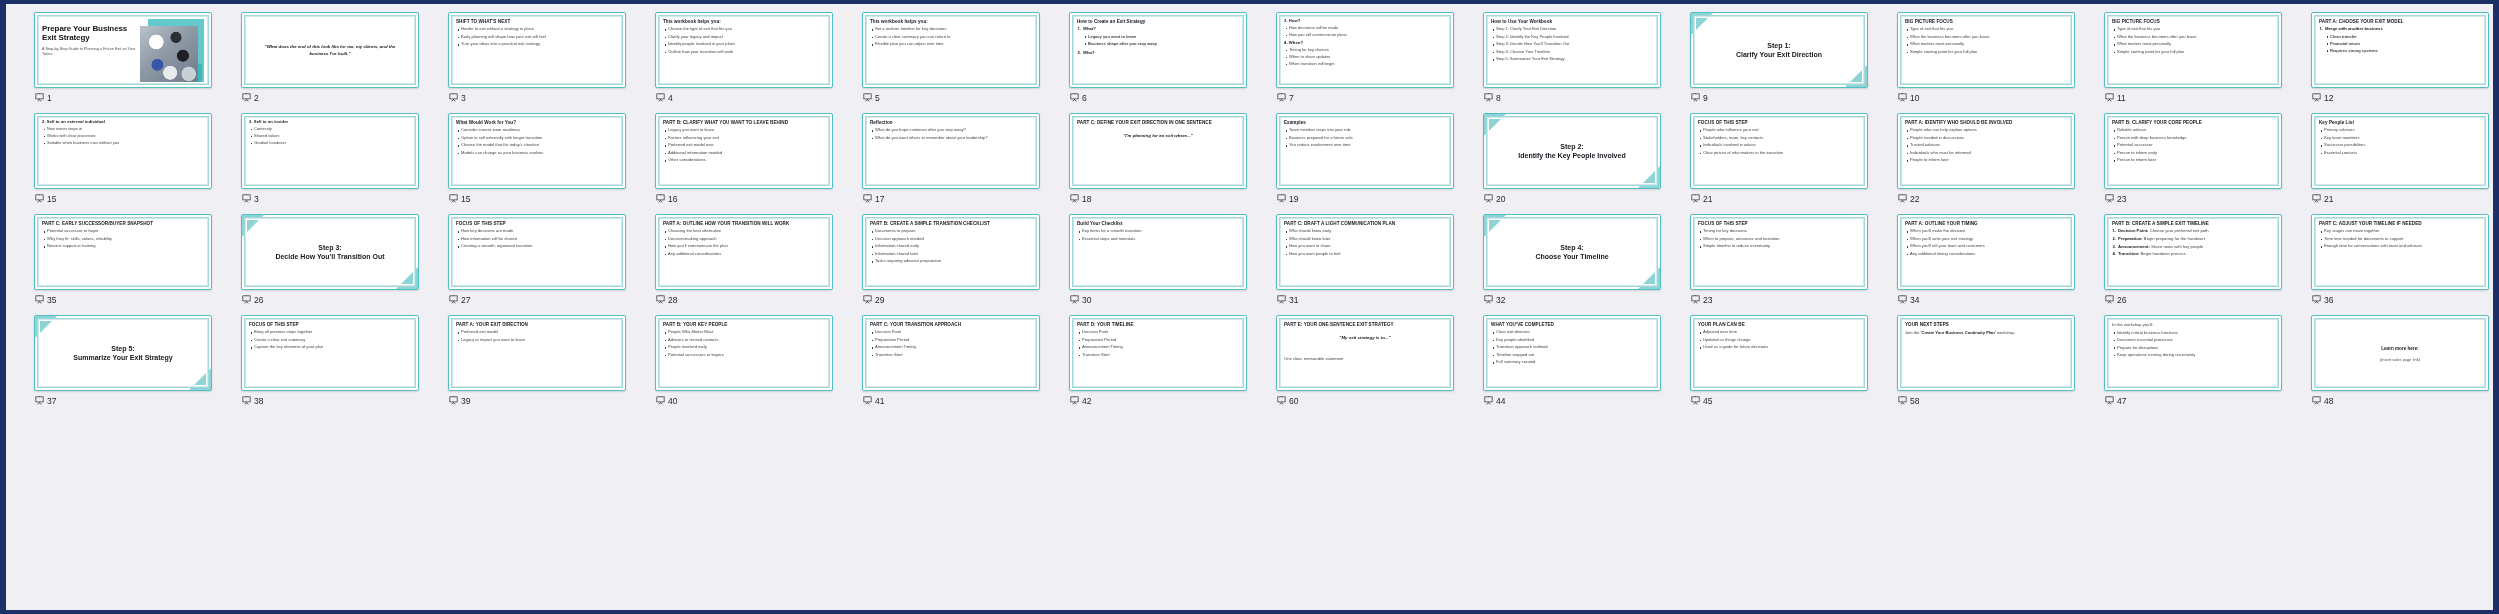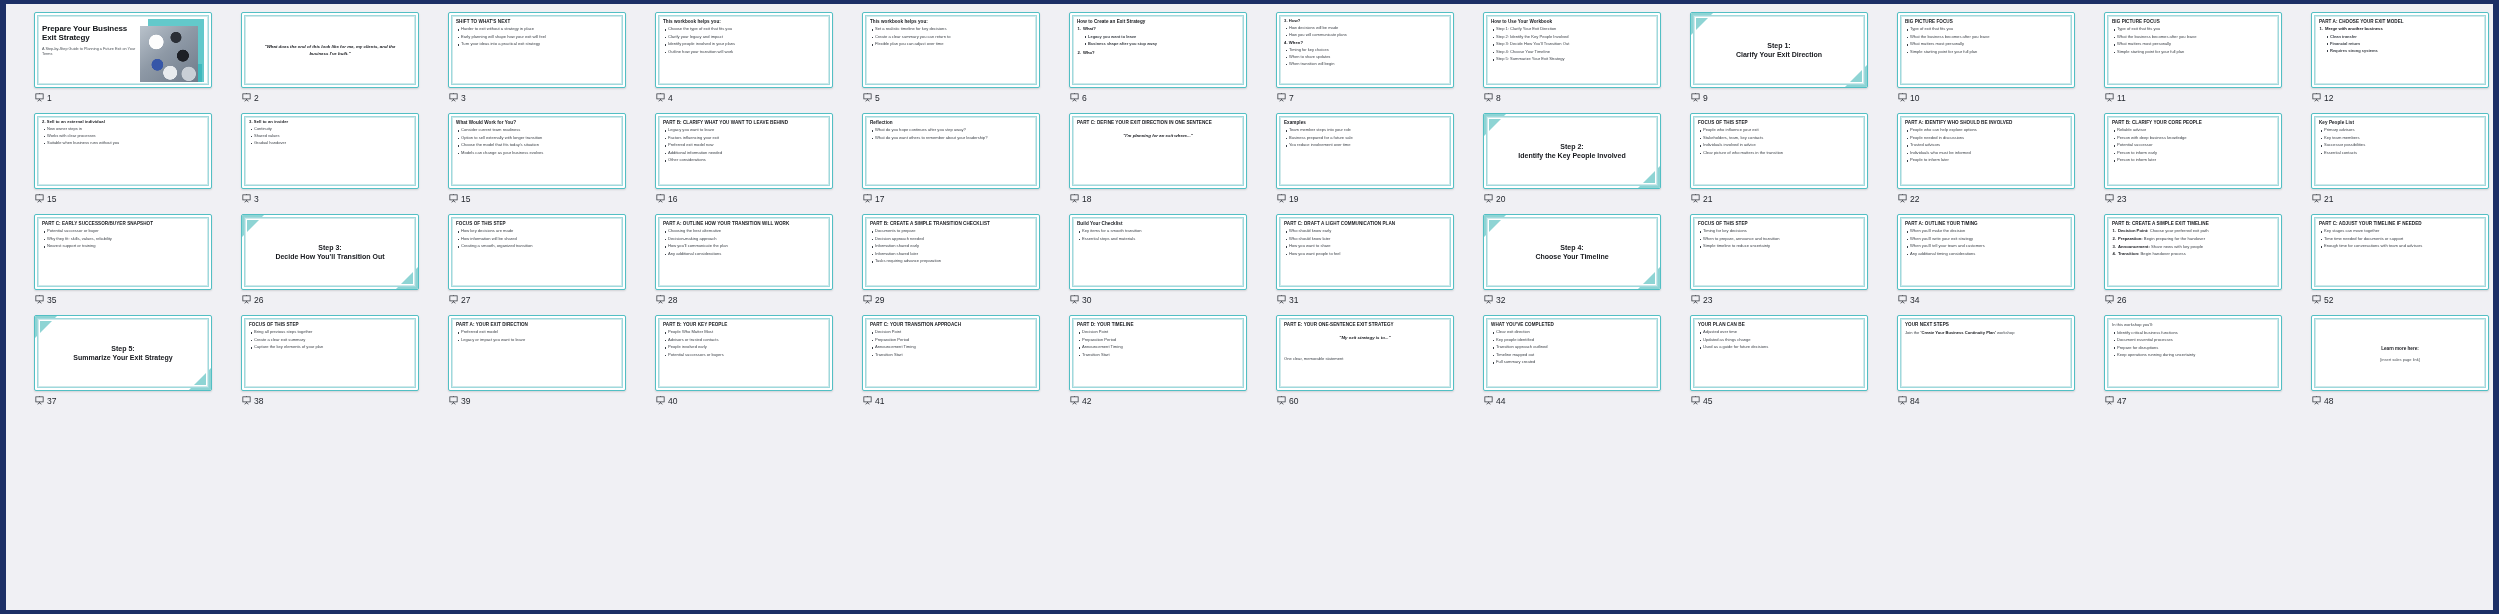--- a/index.html
+++ b/index.html
@@ -1115,21 +1115,21 @@
             </div>
           </div>
           <div class="slide-label">
             <span class="easel-icon"><svg width="9" height="9" viewBox="0 0 16 16">
                 <rect x="1.5" y="1.5" width="13" height="9" fill="none" stroke="#2d3138" stroke-width="1.3"></rect>
                 <line x1="8" y1="10.5" x2="8" y2="12.2" stroke="#2d3138" stroke-width="1.3"></line>
                 <line x1="8" y1="12.2" x2="4.6" y2="14.6" stroke="#2d3138" stroke-width="1.3"></line>
                 <line x1="8" y1="12.2" x2="11.4" y2="14.6" stroke="#2d3138" stroke-width="1.3"></line>
                 <line x1="8" y1="0.2" x2="8" y2="1.5" stroke="#2d3138" stroke-width="1.3"></line>
               </svg></span>
-            <span class="slide-num">52</span>
+            <span class="slide-num">36</span>
           </div>
         </div>
         <div class="cell">
           <div class="slide step">
             <div class="corner-tl"></div>
             <div class="corner-br"></div>
             <div class="inner-frame"></div>
             <div class="inner-frame2"></div>
             <div class="slide-body">
               <div class="step-wrap">
@@ -1354,21 +1354,21 @@
             </div>
           </div>
           <div class="slide-label">
             <span class="easel-icon"><svg width="9" height="9" viewBox="0 0 16 16">
                 <rect x="1.5" y="1.5" width="13" height="9" fill="none" stroke="#2d3138" stroke-width="1.3"></rect>
                 <line x1="8" y1="10.5" x2="8" y2="12.2" stroke="#2d3138" stroke-width="1.3"></line>
                 <line x1="8" y1="12.2" x2="4.6" y2="14.6" stroke="#2d3138" stroke-width="1.3"></line>
                 <line x1="8" y1="12.2" x2="11.4" y2="14.6" stroke="#2d3138" stroke-width="1.3"></line>
                 <line x1="8" y1="0.2" x2="8" y2="1.5" stroke="#2d3138" stroke-width="1.3"></line>
               </svg></span>
-            <span class="slide-num">84</span>
+            <span class="slide-num">58</span>
           </div>
         </div>
         <div class="cell">
           <div class="slide">
             <div class="inner-frame"></div>
             <div class="inner-frame2"></div>
             <div class="slide-body">
               <div class="s-para" style="margin-bottom:3px;">In this workshop you'll:</div>
               <ul class="s-list">
                 <li>Identify critical business functions</li>

